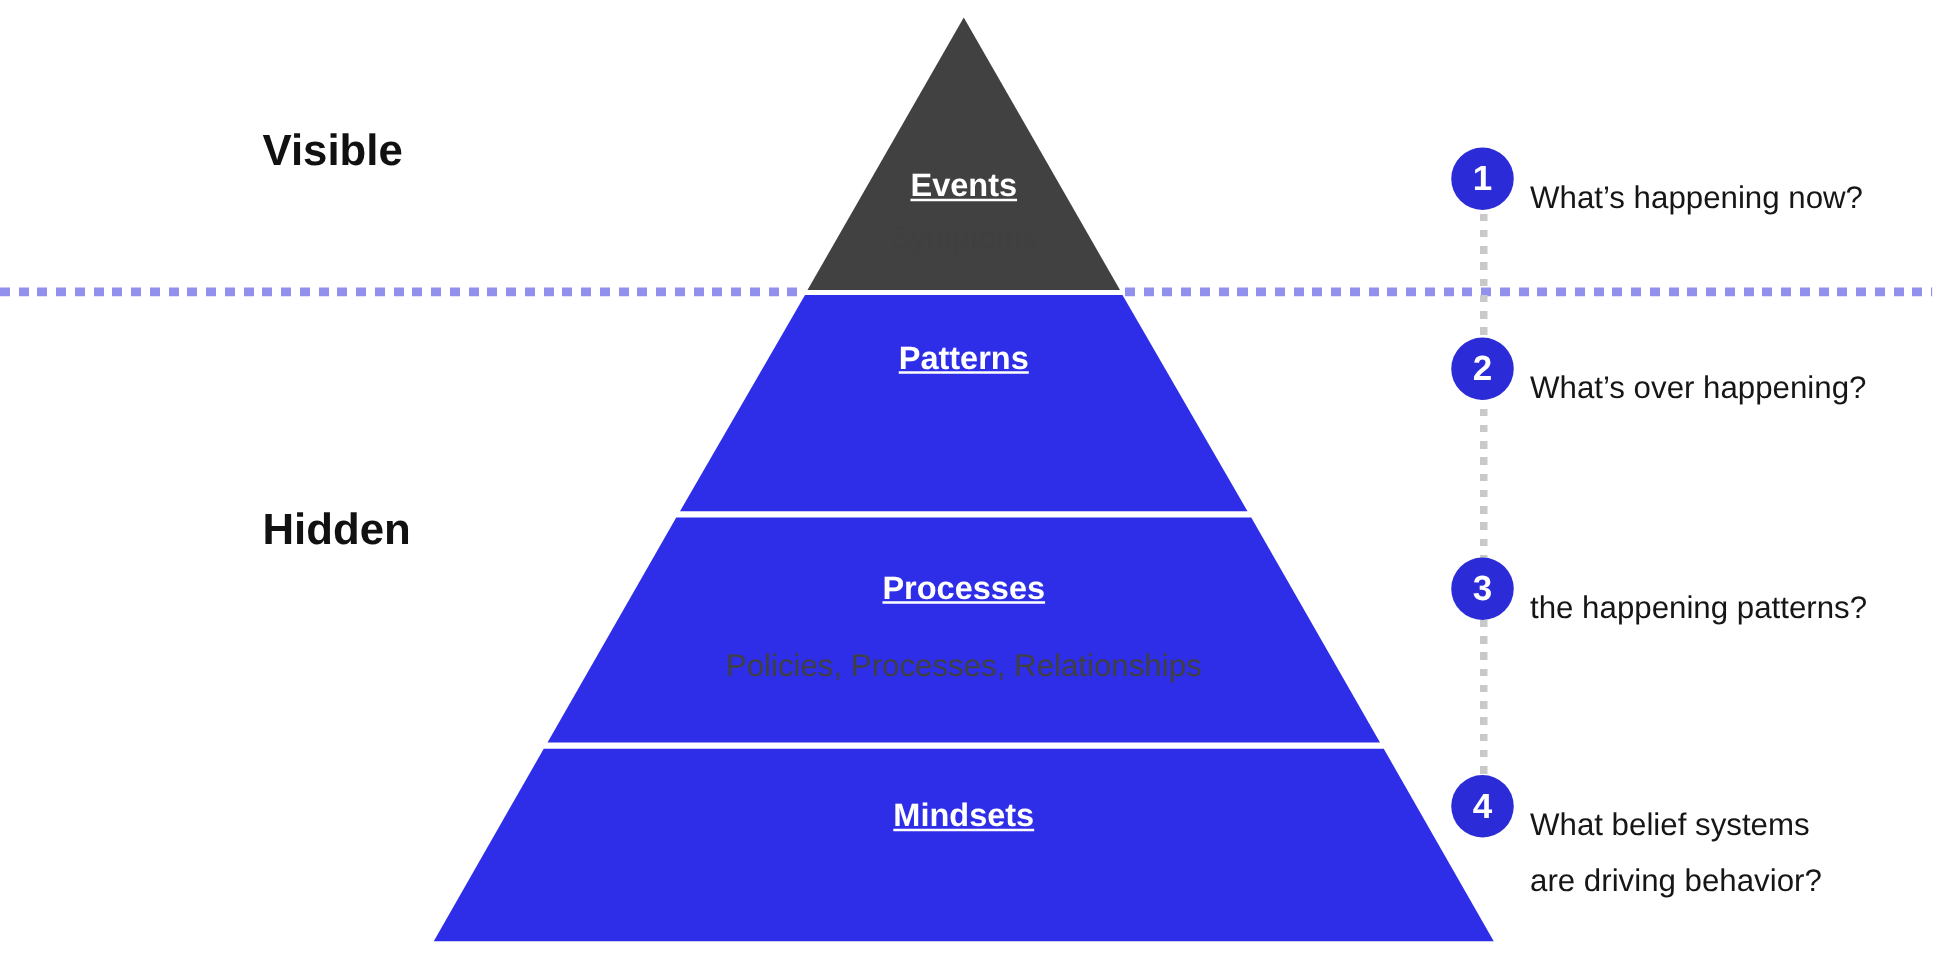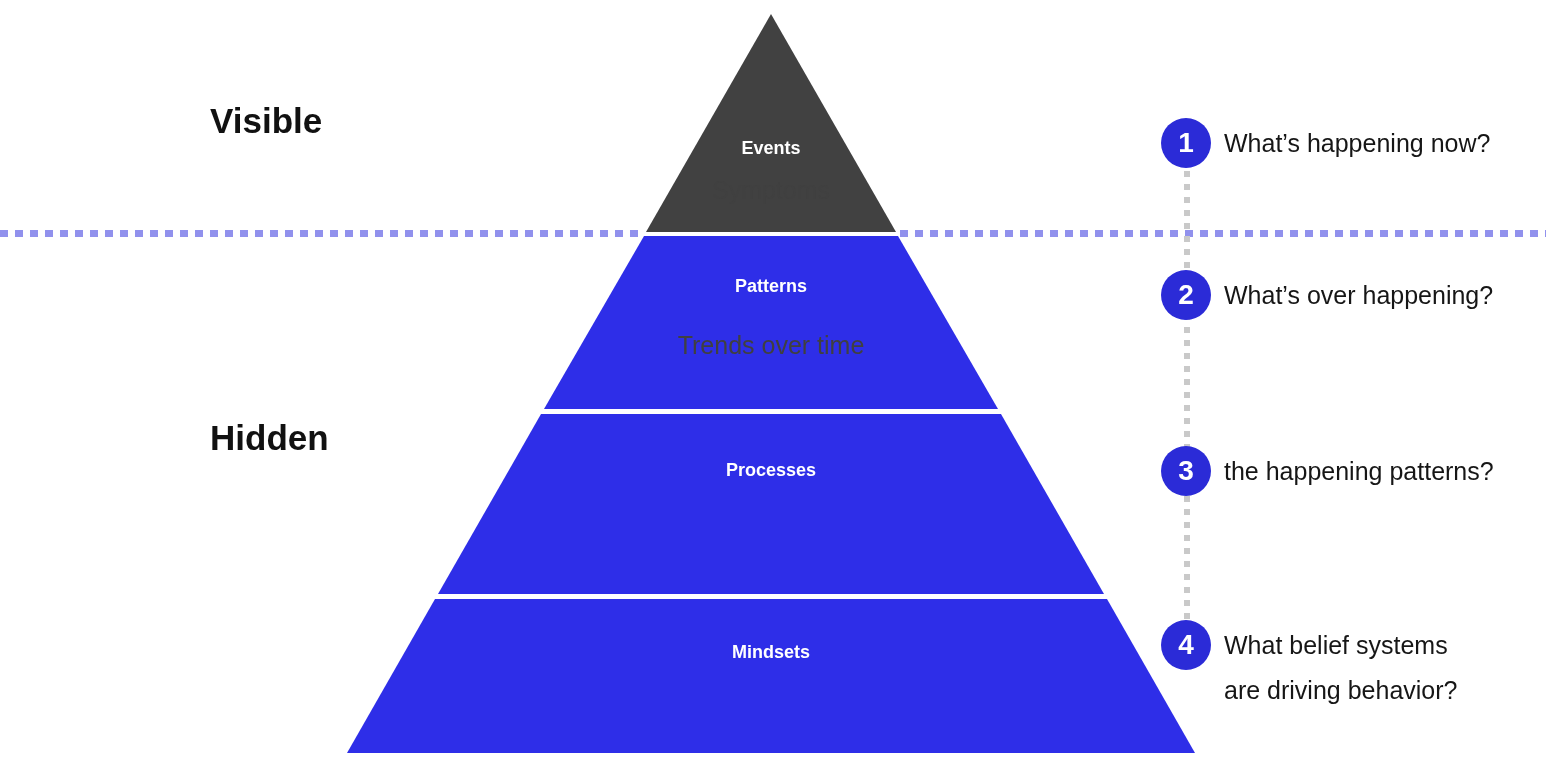--- a/index.html
+++ b/index.html
@@ -36,42 +36,43 @@
   .pyr-text {
     position: absolute;
     left: 771px;
     transform: translateX(-50%);
     white-space: nowrap;
     color: #ffffff;
     text-align: center;
     z-index: 3;
   }
   .pyr-title {
-    font-size: 18px;
+    font-size: 26px;
     font-weight: 700;
     line-height: 30px;
+    text-decoration: underline;
   }
   .pyr-sub {
     font-size: 25px;
     font-weight: 400;
     line-height: 28px;
     color: #404040;
   }
   
   .zone-label {
     position: absolute;
     left: 210px;
     font-size: 35px;
     font-weight: 700;
     color: #111111;
     line-height: 28px;
     z-index: 3;
   }
   .zone-label.visible-label { top: 107px; }
-  .zone-label.hidden-label  { top: 410px; margin-top: 14px; }
+  .zone-label.hidden-label  { top: 410px; }
   
   .connector-line {
     position: absolute;
     left: 1184px;
     top: 145px;
     width: 6px;
     height: 500px;
     background: repeating-linear-gradient(180deg, #c9c9c9 0 6px, transparent 6px 13px);
     z-index: 2;
   }
@@ -99,21 +100,21 @@
     display: flex;
     align-items: center;
     justify-content: center;
     flex: 0 0 auto;
   }
   .q-text {
     font-size: 25px;
     font-weight: 400;
     color: #161616;
     line-height: 45px;
-    margin-top: 3px;
+    margin-top: 18px;
     white-space: nowrap;
   }
 </style>
 </head>
 <body>
 
 <div class="stage">
 
   <div class="divider-line"></div>
 
@@ -122,23 +123,23 @@
     <polygon points="771,14 646,232 896,232" fill="#414141"></polygon>
     <polygon points="644,236 898,236 998,409 544,409" fill="#2e2ee8"></polygon>
     <polygon points="541,414 1001,414 1104,594 438,594" fill="#2e2ee8"></polygon>
     <polygon points="435,599 1107,599 1195,753 347,753" fill="#2e2ee8"></polygon>
   </svg>
 
   <div class="pyr-text pyr-title" style="top:133px">Events</div>
   <div class="pyr-text pyr-sub" style="top:176px">Symptoms</div>
 
   <div class="pyr-text pyr-title" style="top:271px">Patterns</div>
-  <div class="pyr-text pyr-sub" style="top:331px">Trends over time</div>
 
   <div class="pyr-text pyr-title" style="top:455px">Processes</div>
+  <div class="pyr-text pyr-sub" style="top:519px">Policies, Processes, Relationships</div>
 
   <div class="pyr-text pyr-title" style="top:637px">Mindsets</div>
 
   <div class="zone-label visible-label">Visible</div>
   <div class="zone-label hidden-label">Hidden</div>
 
   <div class="connector-line"></div>
 
   <div class="question-row q1">
     <div class="num-circle">1</div>

